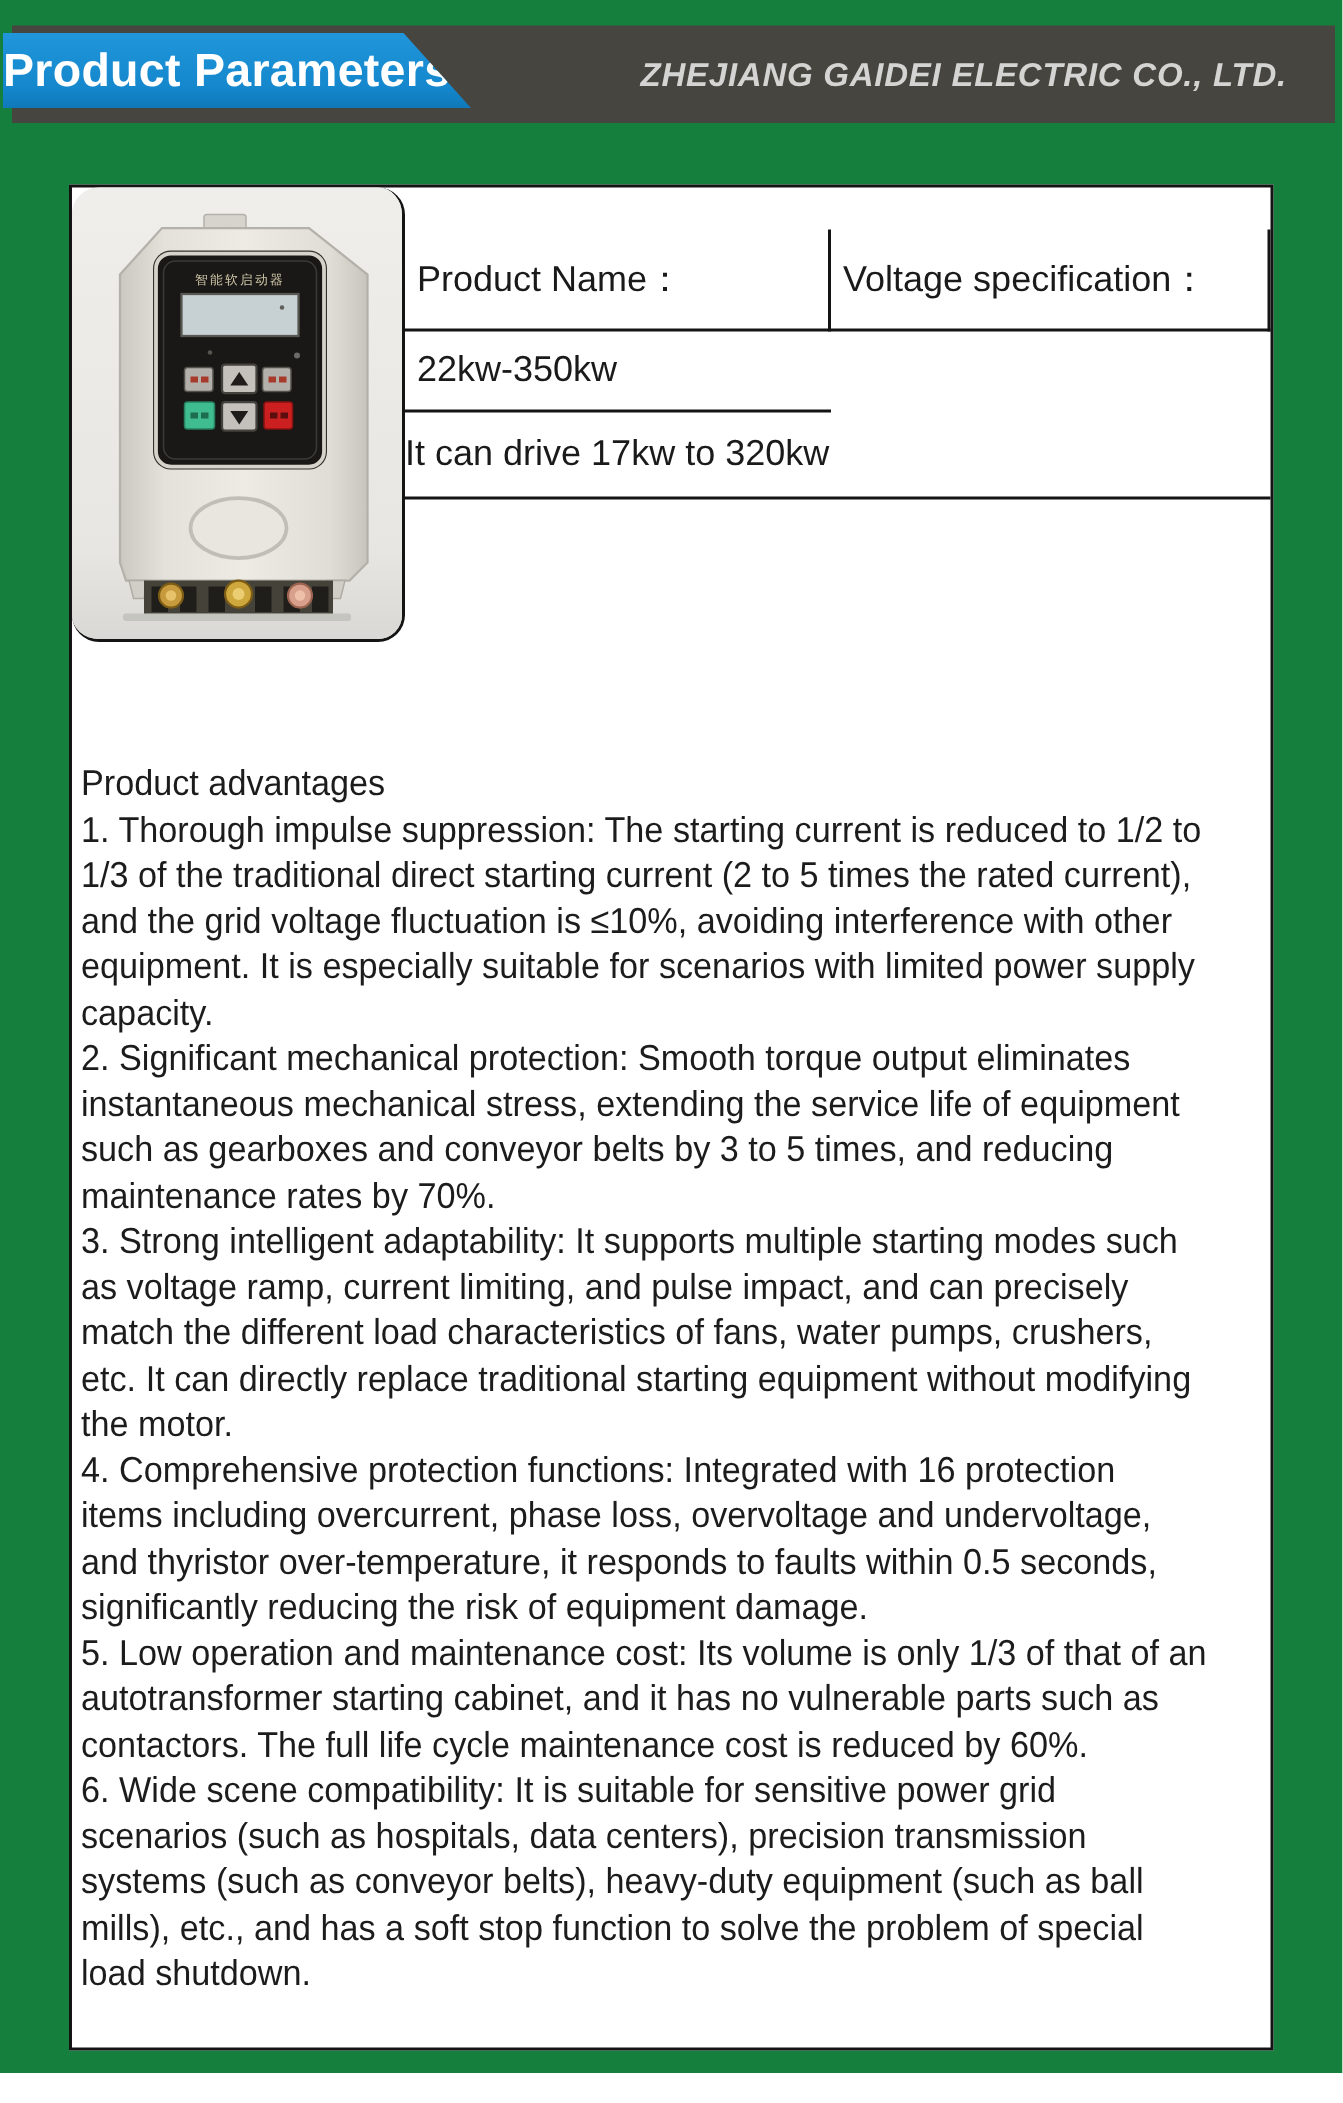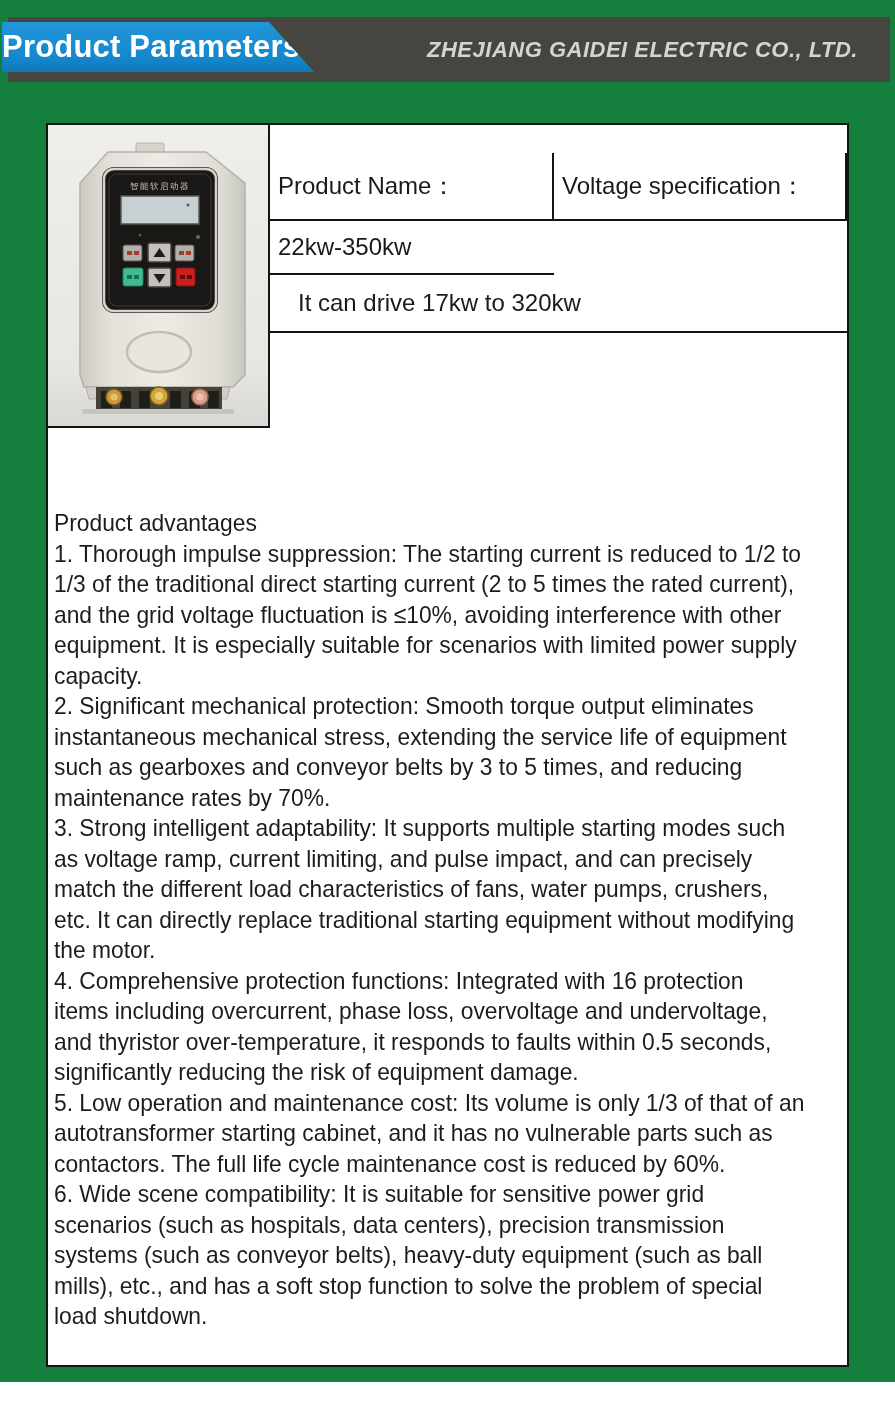--- a/index.html
+++ b/index.html
@@ -35,33 +35,33 @@
   .spec-grid {
     display:grid;
     grid-template-columns:222px 284px 1fr;
     grid-template-rows:96px 54px 58px 95px;
     width:100%; height:303px;
   }
   .cell { font-size:24px; }
   .cell-photo {
     grid-column:1; grid-row:1 / 5;
     border-right:2px solid #141414; border-bottom:2px solid #141414;
-    position:relative; background:#eae9e6; overflow:hidden;
+    position:relative; background:#eae9e6; overflow:hidden;border-radius:18px;
   }
   .cell-label {
     border-right:2px solid #141414; border-bottom:2px solid #141414;
     display:flex; align-items:center; padding-left:8px;margin-top:28px;
   }
   .cell-value {
     border-bottom:2px solid #141414;
     display:flex; align-items:center; padding-left:8px;
   }
   .cell-note {
     grid-column:2 / 4; border-bottom:2px solid #141414;
-    display:flex; align-items:center; padding-left:28px;
+    display:flex; align-items:center; padding-left:0;
   }
 
   
   .advantages {
     width:100%; height:937px; overflow:hidden;
     padding:80px 4px 0 6px;
   }
   .adv-text {
     transform:scaleX(0.95); transform-origin:0 0; width:106%;
   }

